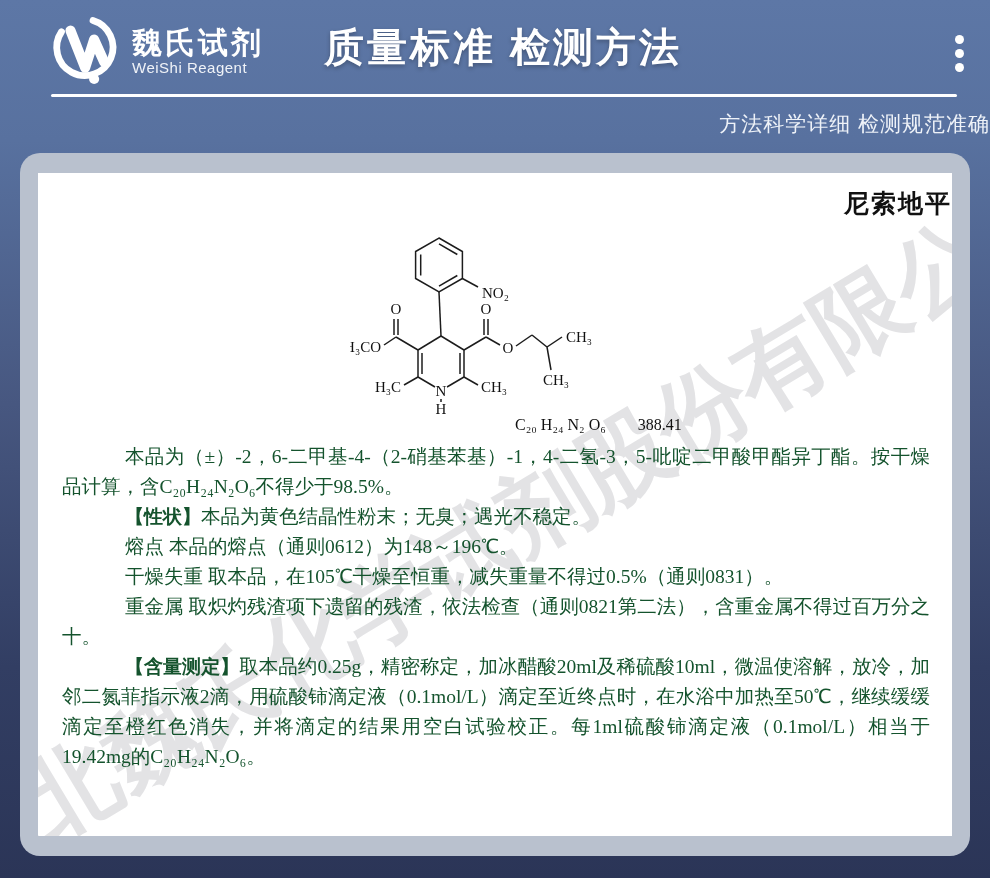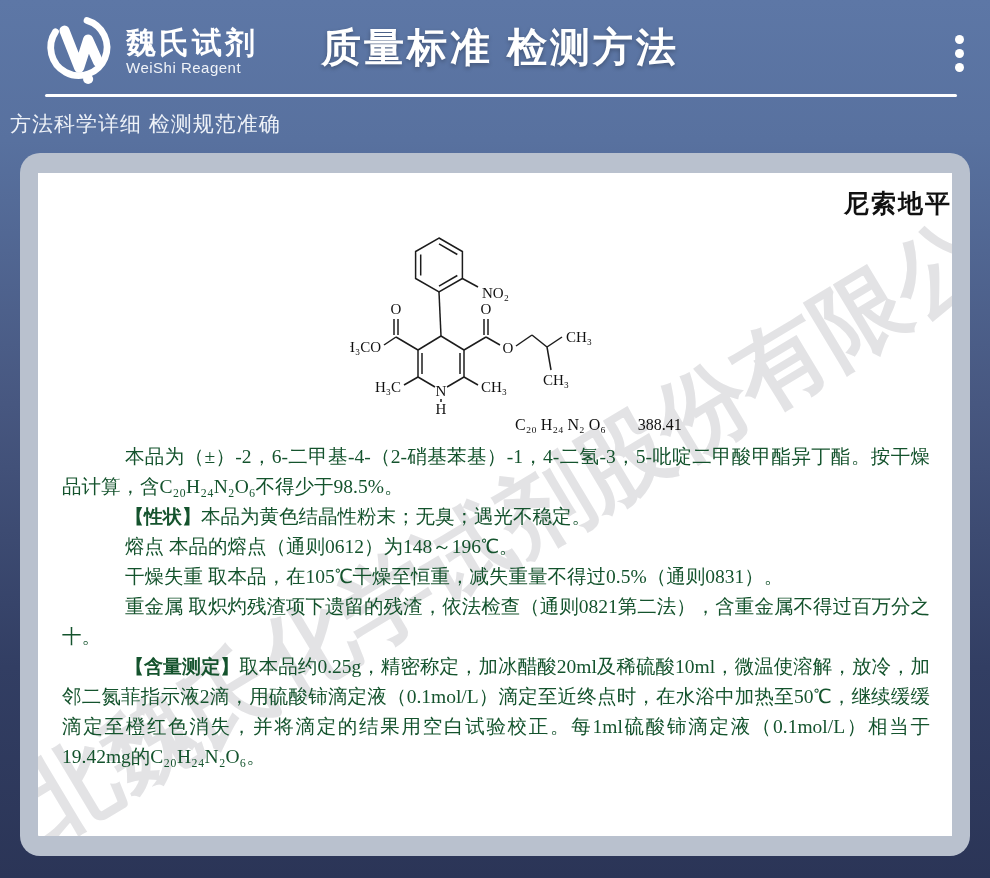--- a/index.html
+++ b/index.html
@@ -1,31 +1,31 @@
 <!DOCTYPE html>
 <html><head>
 <meta charset="utf-8">
 <style>
   html,body{margin:0;padding:0;}
   .page{position:relative;width:990px;height:878px;overflow:hidden;
     font-family:"Liberation Sans",sans-serif;
     background:linear-gradient(180deg,#5d77a6 0%,#58719f 16%,#475780 46%,#323e63 76%,#2b3557 100%);}
   
-  .header{position:absolute;top:0;left:10px;right:0;height:188px;}
+  .header{position:absolute;top:0;left:16px;right:0;height:188px;}
   .logo{position:absolute;left:30px;top:16px;display:flex;align-items:center;gap:10px;}
   .logo svg{width:76px;height:72px;}
   .brand-cn{color:#fff;font-size:30px;font-weight:bold;letter-spacing:3px;line-height:32px;}
   .brand-en{color:#f0f3f8;font-size:15px;letter-spacing:0.5px;line-height:18px;}
   .page-title{position:absolute;left:50%;top:20px;transform:translateX(-50%);
     color:#fff;font-size:40px;font-weight:bold;letter-spacing:3px;white-space:nowrap;
     text-shadow:0 2px 4px rgba(0,0,0,0.28);}
   .menu-dots{position:absolute;right:26px;top:35px;display:flex;flex-direction:column;gap:5px;cursor:pointer;}
   .menu-dots i{width:9px;height:9px;border-radius:50%;background:#fff;display:block;}
   .header-divider{position:absolute;top:94px;left:35px;right:33px;height:3px;background:#fff;border-radius:2px;}
-  .page-subtitle{position:absolute;top:110px;left:0;right:0;text-align:left;
+  .page-subtitle{position:absolute;top:110px;left:0;right:0;text-align:right;
     color:#eef2f8;font-size:21px;letter-spacing:1px;font-weight:500;}
   
   .card{position:absolute;left:20px;top:153px;width:950px;height:703px;background:#b9c1ce;border-radius:20px;}
   .card-inner{position:absolute;left:18px;top:20px;right:18px;bottom:20px;background:#fff;overflow:hidden;}
   .watermark{position:absolute;left:467px;top:357px;transform:translate(-50%,-50%) rotate(-31deg);
     white-space:nowrap;font-size:92px;font-weight:700;color:#e3e3e5;letter-spacing:0;z-index:0;
     font-family:"Liberation Sans",sans-serif;user-select:none;}
   .content{position:relative;z-index:1;}
   .prod-cn{margin:14px 0 0 0;text-align:right;font-size:25px;font-weight:bold;color:#111;letter-spacing:2px;}
   .prod-en{margin:2px 0 0 0;text-align:center;font-size:19px;font-weight:500;color:#1c1c1c;letter-spacing:0.5px;}

